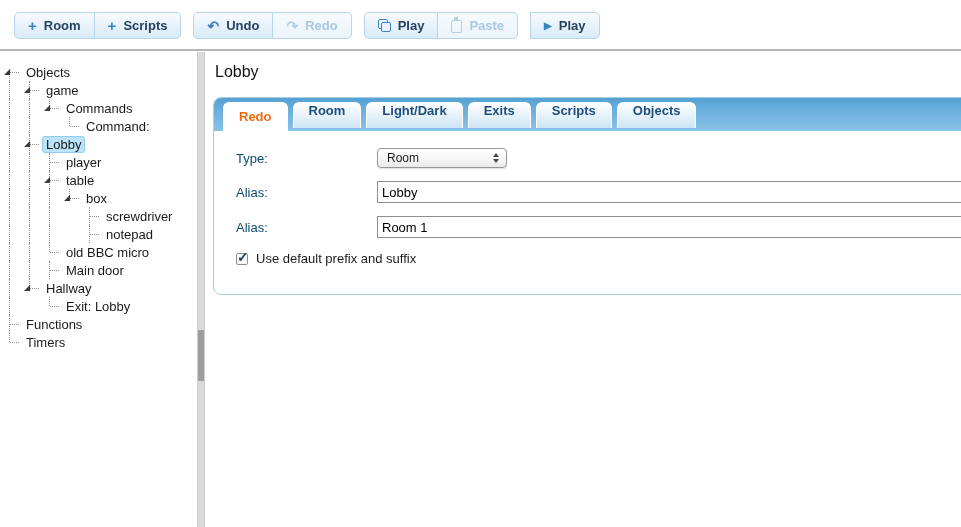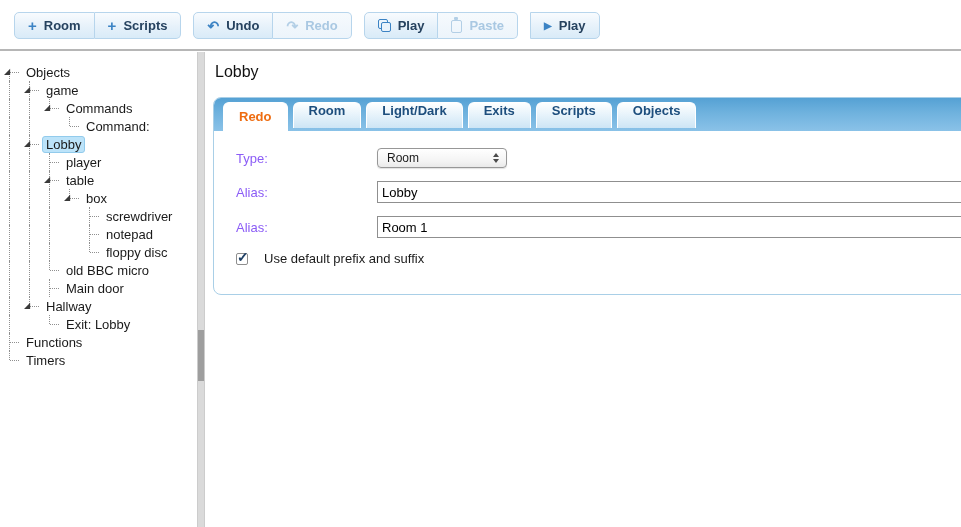--- a/index.html
+++ b/index.html
@@ -94,21 +94,21 @@
     border:1px solid #ffffff; border-bottom:none; border-radius:6px 6px 0 0;
     background:linear-gradient(180deg,#feffff 0%,#e3f1fa 55%,#cde5f5 100%);
     font:bold 13px "Liberation Sans", sans-serif; color:#1d4e7d; cursor:pointer;
   }
   .tab.active {
     height:29px; line-height:27px; background:#fff; border-color:#fff; color:#ee6c10;
   }
 
   .panel-content { padding:17px 0 28px 22px; }
   .frow { display:flex; align-items:center; margin-bottom:13px; }
-  .flabel { width:141px; font-size:13px; color:#8b5cf6; flex:none; }
+  .flabel { width:141px; font-size:13px; color:#0c4a6e; flex:none; }
 
   .select {
     position:relative; width:130px; height:20px; border:1px solid #979797; border-radius:4px;
     background:linear-gradient(180deg,#ffffff 0%,#f3f3f3 70%,#e9e9e9 100%);
     box-shadow:0 1px 1px rgba(0,0,0,0.12);
     font-size:12px; line-height:18px; padding:0 18px 0 9px; cursor:pointer;
   }
   .sel-arrows { position:absolute; right:7px; top:50%; transform:translateY(-50%); }
   .sel-arrows i { display:block; width:0; height:0; border-left:3.5px solid transparent;
     border-right:3.5px solid transparent; }
@@ -117,21 +117,21 @@
 
   .tinput {
     width:600px; height:22px; border:1px solid #8f8f8f; background:#fff;
     font:13px "Liberation Sans", sans-serif; color:#000; padding:0 4px; border-radius:0;
   }
   .cbrow { display:flex; align-items:center; margin-top:3px; }
   .cb { width:12px; height:12px; border:1px solid #8e8e8e; border-radius:2px; background:#fff;
     position:relative; display:inline-block; flex:none; cursor:pointer; }
   .cb::after { content:"\2713"; position:absolute; left:0; top:-5px; font-size:14px;
     font-weight:bold; color:#1f4066; }
-  .cblabel { margin-left:16px; font-size:13px; }
+  .cblabel { margin-left:8px; font-size:13px; }
 </style>
 </head>
 <body>
 
 <div class="toolbar">
   <div class="tgroup">
     <button class="tbtn">
       <span class="ticon plus">+</span>
       <span>Room</span>
     </button>
@@ -235,28 +235,20 @@
       <span class="cell j"></span>
       <span class="tlabel">screwdriver</span>
     </div>
     <div class="tree-row">
       <span class="cell v"></span>
       <span class="cell v"></span>
       <span class="cell v"></span>
       <span class="cell"></span>
       <span class="cell j"></span>
       <span class="tlabel">notepad</span>
-    </div>
-    <div class="tree-row">
-      <span class="cell v"></span>
-      <span class="cell v"></span>
-      <span class="cell v"></span>
-      <span class="cell"></span>
-      <span class="cell j last"></span>
-      <span class="tlabel">floppy disc</span>
     </div>
     <div class="tree-row">
       <span class="cell v"></span>
       <span class="cell v"></span>
       <span class="cell j last"></span>
       <span class="tlabel">old BBC micro</span>
     </div>
     <div class="tree-row">
       <span class="cell v"></span>
       <span class="cell v"></span>

